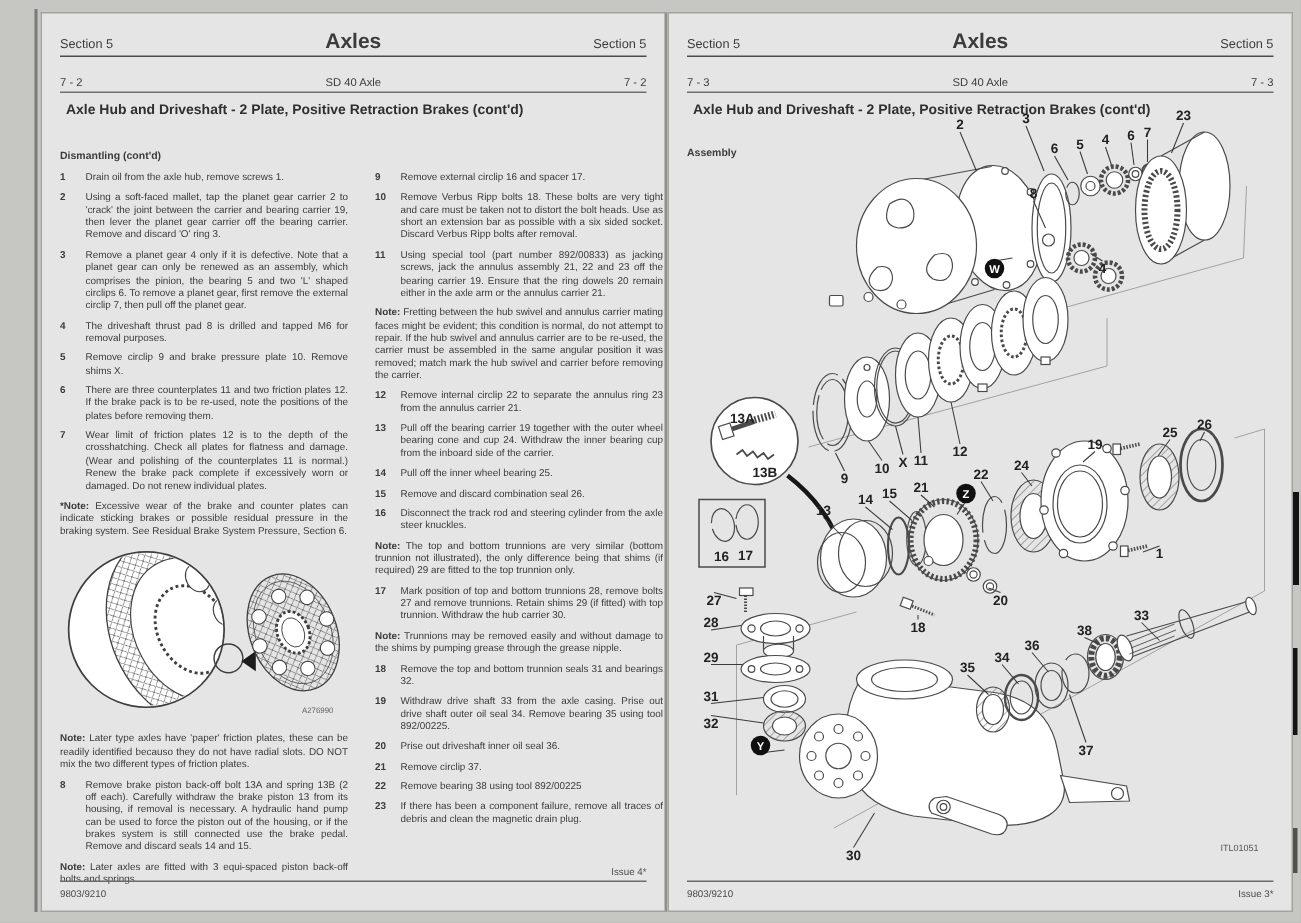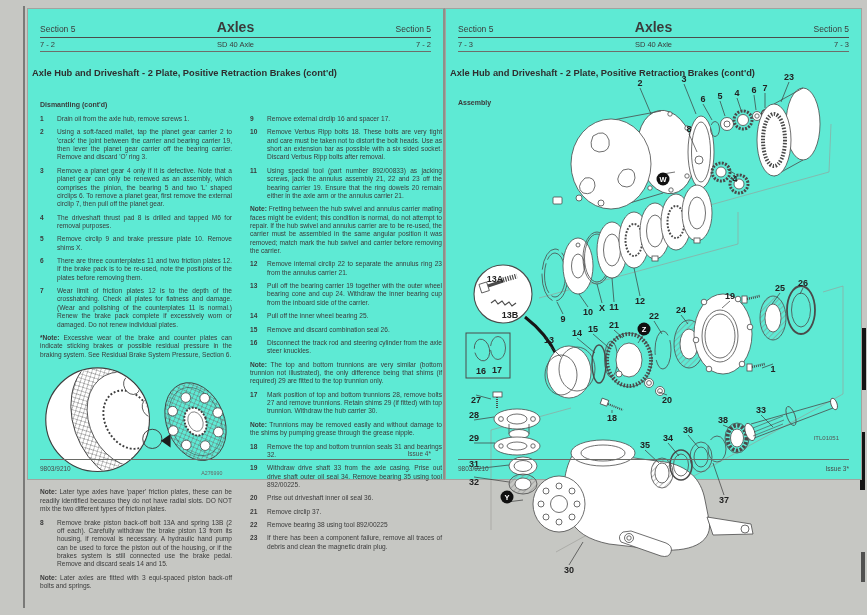--- a/index.html
+++ b/index.html
@@ -1,28 +1,28 @@
 <!DOCTYPE html>
 <html><head>
 <meta charset="utf-8">
 <style>
   html,body{margin:0;padding:0;background:#b9bab6;}
   .stage{position:relative;width:867px;height:615px;background:#c6c7c3;overflow:hidden;
          font-family:"Liberation Sans",sans-serif;color:#3b3b3b;}
-  .page{position:absolute;top:8px;height:472px;background:#5eead4;border:1px solid #a3a39e;box-sizing:border-box;}
+  .page{position:absolute;top:8px;height:600px;background:#e5e5e5;border:1px solid #a3a39e;box-sizing:border-box;}
   .page-left{left:27px;width:418px;border-right:2px solid #8f8f89;}
   .page-right{left:445px;width:417px;}
   
   .hdr{position:absolute;left:12px;right:12px;top:10px;}
   .hdr-row1{display:flex;justify-content:space-between;align-items:baseline;font-size:8.5px;}
   .hdr-row1 .c{font-weight:bold;font-size:14px;}
   .hdr-line1{border-top:1.6px solid #4c4c4c;margin-top:2px;}
-  .hdr-row2{display:flex;justify-content:space-between;font-size:7.5px;margin-top:2px;}
+  .hdr-row2{display:flex;justify-content:space-between;font-size:7.5px;margin-top:12px;}
   .hdr-line2{border-top:0.8px solid #6e6e6a;margin-top:2px;}
-  .ptitle{position:absolute;left:4px;top:58px;width:310px;font-size:9.3px;font-weight:bold;line-height:1.3;color:#2f2f2f;}
+  .ptitle{position:absolute;left:16px;top:58px;width:310px;font-size:9.3px;font-weight:bold;line-height:1.3;color:#2f2f2f;}
   .slabel{position:absolute;left:12px;top:92px;font-size:7px;font-weight:bold;}
   
   .col{position:absolute;top:106px;width:192px;font-size:6.6px;line-height:1.27;}
   .col1{left:12px;}
   .col2{left:222px;}
   .step{display:flex;margin-bottom:5px;}
   .step .num{width:17px;flex:none;font-weight:bold;}
   .step .txt{flex:1;text-align:justify;}
   .note{margin-bottom:5px;text-align:justify;}
   .note .nlabel{font-weight:bold;}

